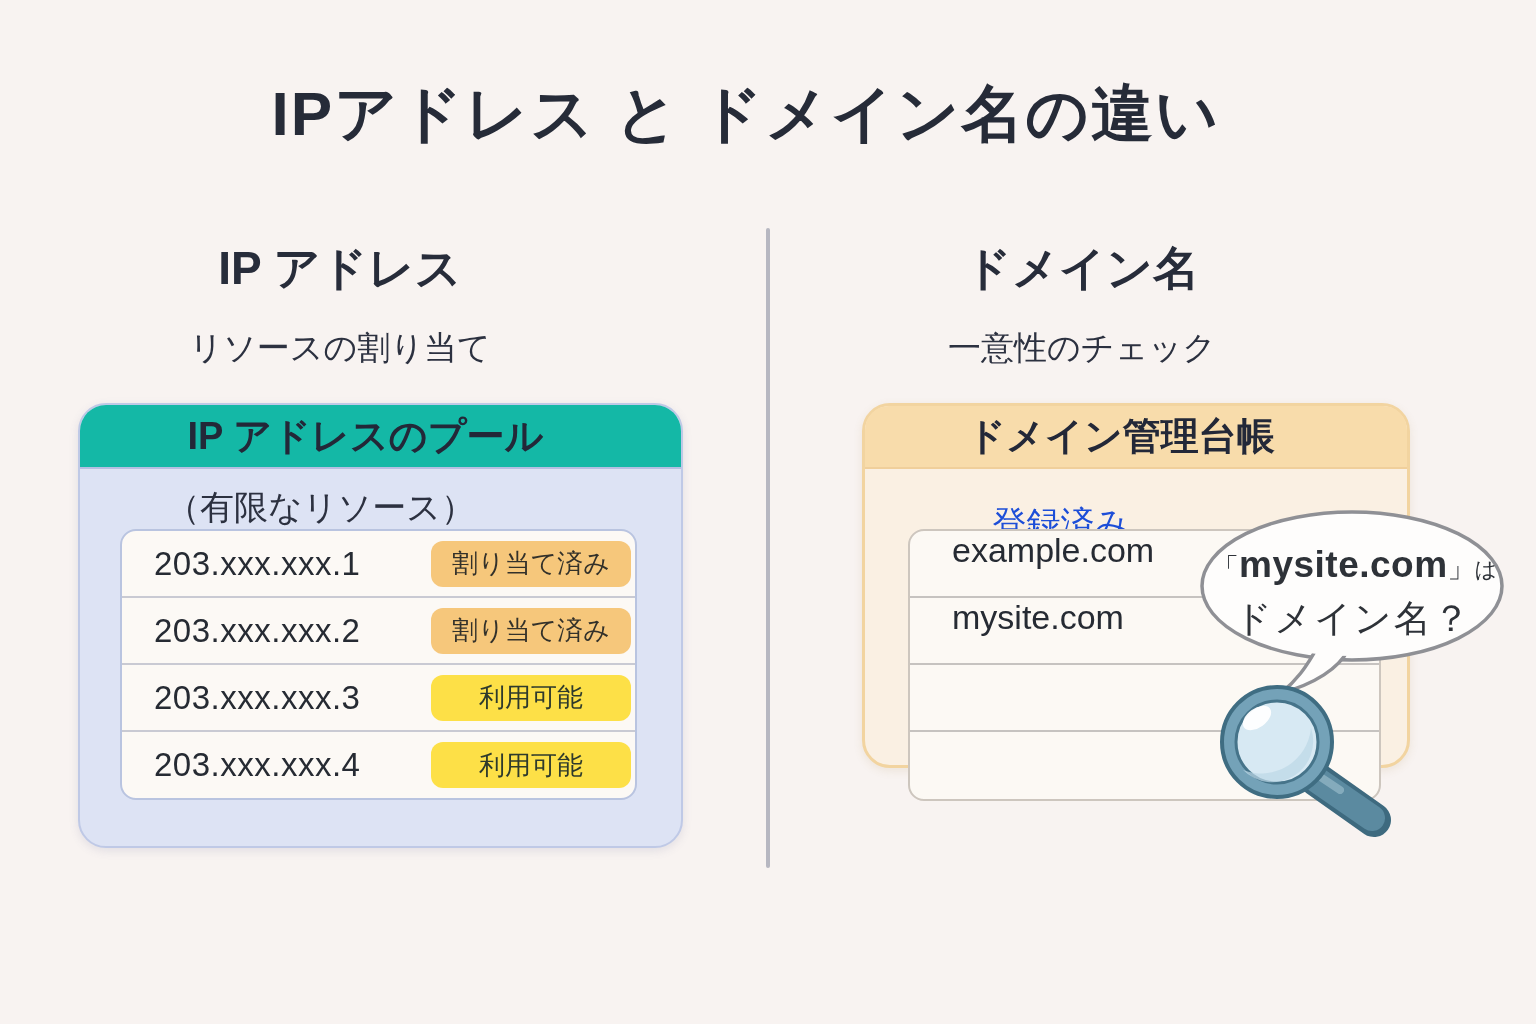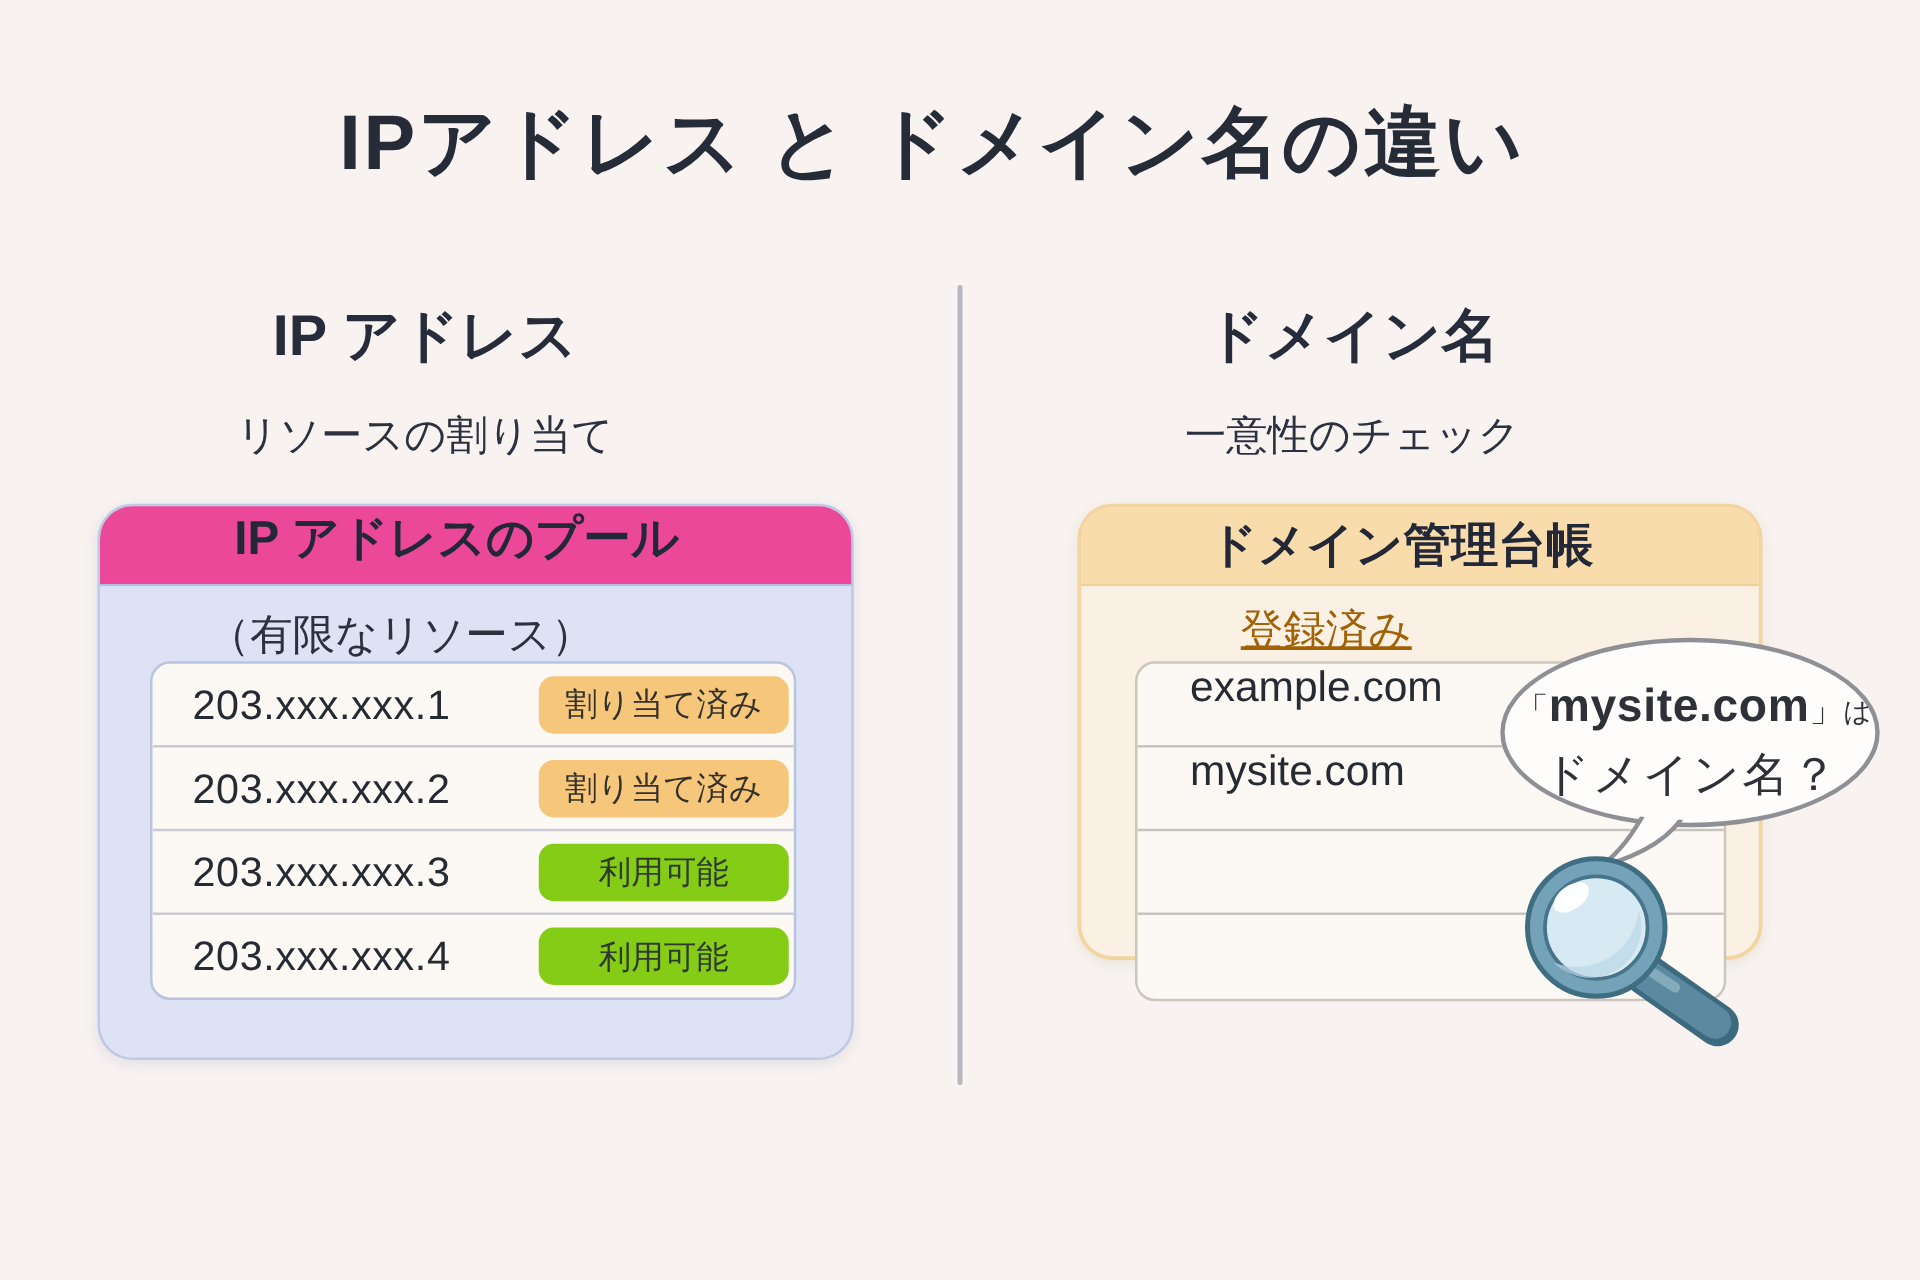--- a/index.html
+++ b/index.html
@@ -34,22 +34,22 @@
   .right-heading{ left:782px; top:238px; width:600px; }
 
   
   .panel{ position:absolute; border-radius:28px; }
   .ip-panel{
     left:78px; top:403px; width:605px; height:445px;
     background:#dde3f4; border:2px solid #bfc9e6;
     box-shadow:0 3px 10px rgba(90,100,150,.14);
   }
   .ip-panel .band{
-    height:64px; background:#ec4899; border-radius:26px 26px 0 0;
-    display:flex; justify-content:center;
+    height:64px; background:#14b8a6; border-radius:26px 26px 0 0;
+    display:flex; align-items:center; justify-content:center;
     border-bottom:2px solid #b4bfe2;
   }
   .ip-panel .band .band-title{ font-size:38px; font-weight:700; color:#232838; transform:translateX(-15px); }
   .ip-panel .pool-sub{
     margin-top:16px; text-align:center; font-size:34px; color:#2c3140;
     transform:translateX(-60px);
   }
   .ip-card{
     position:absolute; left:40px; top:124px; width:517px; height:271px;
     background:#fcf9f5; border:2px solid #b9c4e0; border-radius:16px;
@@ -60,38 +60,37 @@
     padding:0 4px 0 32px; border-bottom:2px solid #c9cad3;
   }
   .ip-row:last-child{ border-bottom:none; height:66px;gap:48px; }
   .ip-row .ip{ font-size:33px; color:#262b33; letter-spacing:.5px; }
   .badge{
     margin-left:auto; width:200px; height:46px; border-radius:12px;
     display:flex; align-items:center; justify-content:center;
     font-size:26px; color:#33312a;
   }
   .badge.assigned{ background:#f6c77b; }
-  .badge.available{ background:#84cc16; color:#2e3a2c; }
+  .badge.available{ background:#fde047; color:#2e3a2c; }
 
   
   .domain-panel{
     left:862px; top:403px; width:548px; height:365px;
     background:#faf0e3; border:3px solid #f2d4a0;
     box-shadow:0 3px 10px rgba(160,120,60,.12);
   }
   .domain-panel .band{
     height:63px; background:#f8dcab; border-radius:24px 24px 0 0;
     display:flex; align-items:center; justify-content:center;
     border-bottom:2px solid #f0cf9b;
   }
   .domain-panel .band .band-title{ font-size:38px; font-weight:700; color:#232838; transform:translateX(-15px); }
   .domain-panel .ledger-sub{
-    margin-top:12px; text-align:center; font-size:34px; color:#a16207;
+    margin-top:32px; text-align:center; font-size:34px; color:#1d4ed8;
     transform:translateX(-75px);
-    text-decoration:underline;
   }
   .domain-card{
     position:absolute; left:43px; top:123px; width:473px; height:272px;
     background:#fcf9f4; border:2px solid #cdc6be; border-radius:16px;
     overflow:hidden;
   }
   .domain-row{
     height:67px; display:flex; 
     padding-left:42px; border-bottom:2px solid #c6c3c0;
   }

